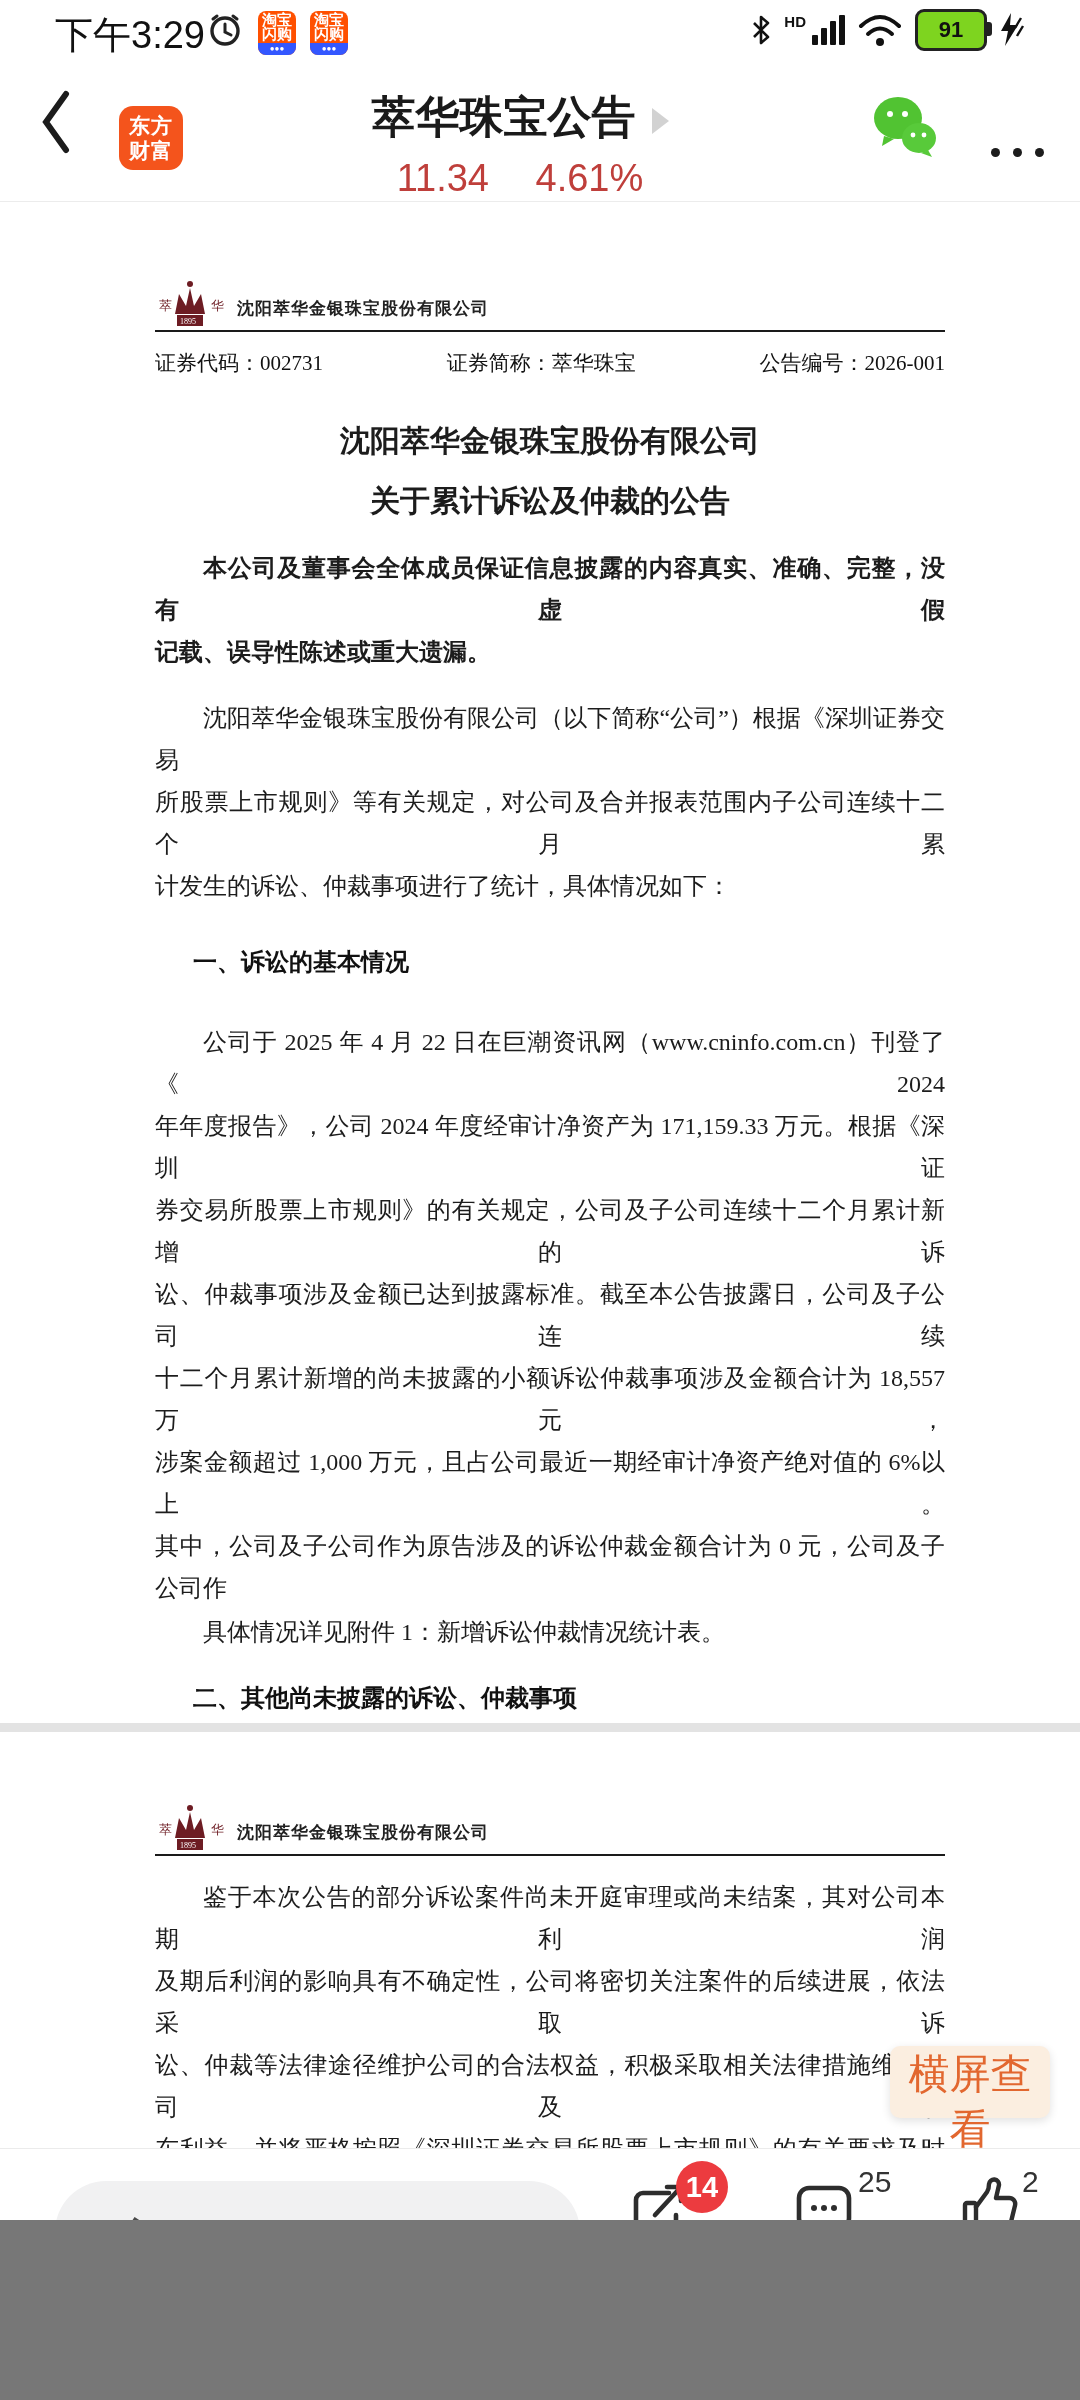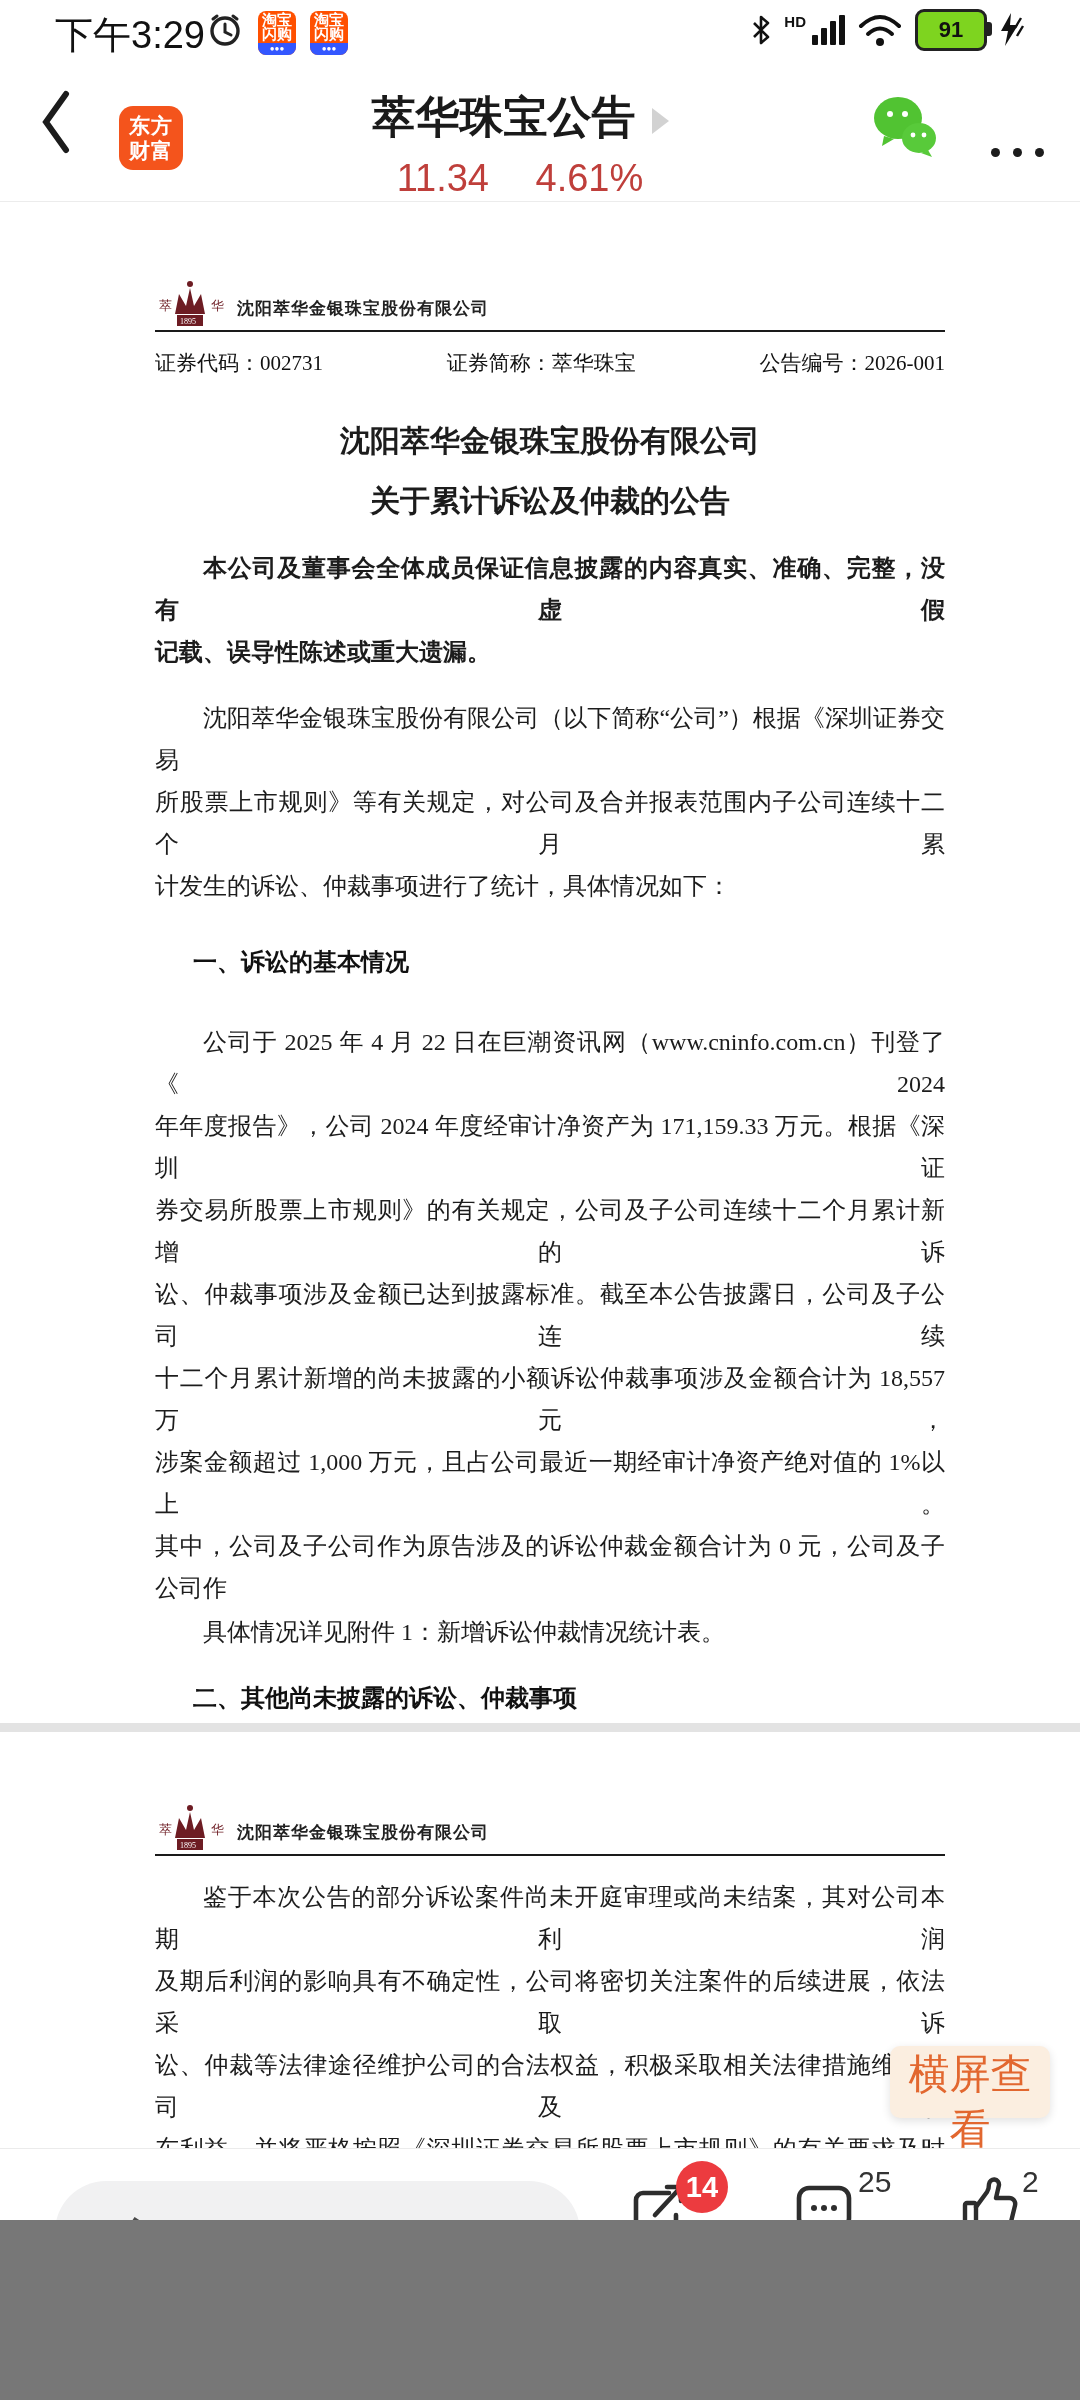--- a/index.html
+++ b/index.html
@@ -197,21 +197,21 @@
             <div>所股票上市规则》等有关规定，对公司及合并报表范围内子公司连续十二个月累</div>
             <div>计发生的诉讼、仲裁事项进行了统计，具体情况如下：</div>
           </div>
         <div class="hd hd1">一、诉讼的基本情况</div>
         <div class="para main-para">
             <div>公司于 2025 年 4 月 22 日在巨潮资讯网（www.cninfo.com.cn）刊登了《2024</div>
             <div>年年度报告》，公司 2024 年度经审计净资产为 171,159.33 万元。根据《深圳证</div>
             <div>券交易所股票上市规则》的有关规定，公司及子公司连续十二个月累计新增的诉</div>
             <div>讼、仲裁事项涉及金额已达到披露标准。截至本公告披露日，公司及子公司连续</div>
             <div>十二个月累计新增的尚未披露的小额诉讼仲裁事项涉及金额合计为 18,557 万元，</div>
-            <div>涉案金额超过 1,000 万元，且占公司最近一期经审计净资产绝对值的 1%以上。</div>
+            <div>涉案金额超过 1,000 万元，且占公司最近一期经审计净资产绝对值的 6%以上。</div>
             <div>其中，公司及子公司作为原告涉及的诉讼仲裁金额合计为 0 元，公司及子公司作</div>
           </div>
         <div class="attach-line">具体情况详见附件 1：新增诉讼仲裁情况统计表。</div>
         <div class="hd hd2">二、其他尚未披露的诉讼、仲裁事项</div>
 
       </div>
     </section>
 
     <div class="page-sep"></div>
 

